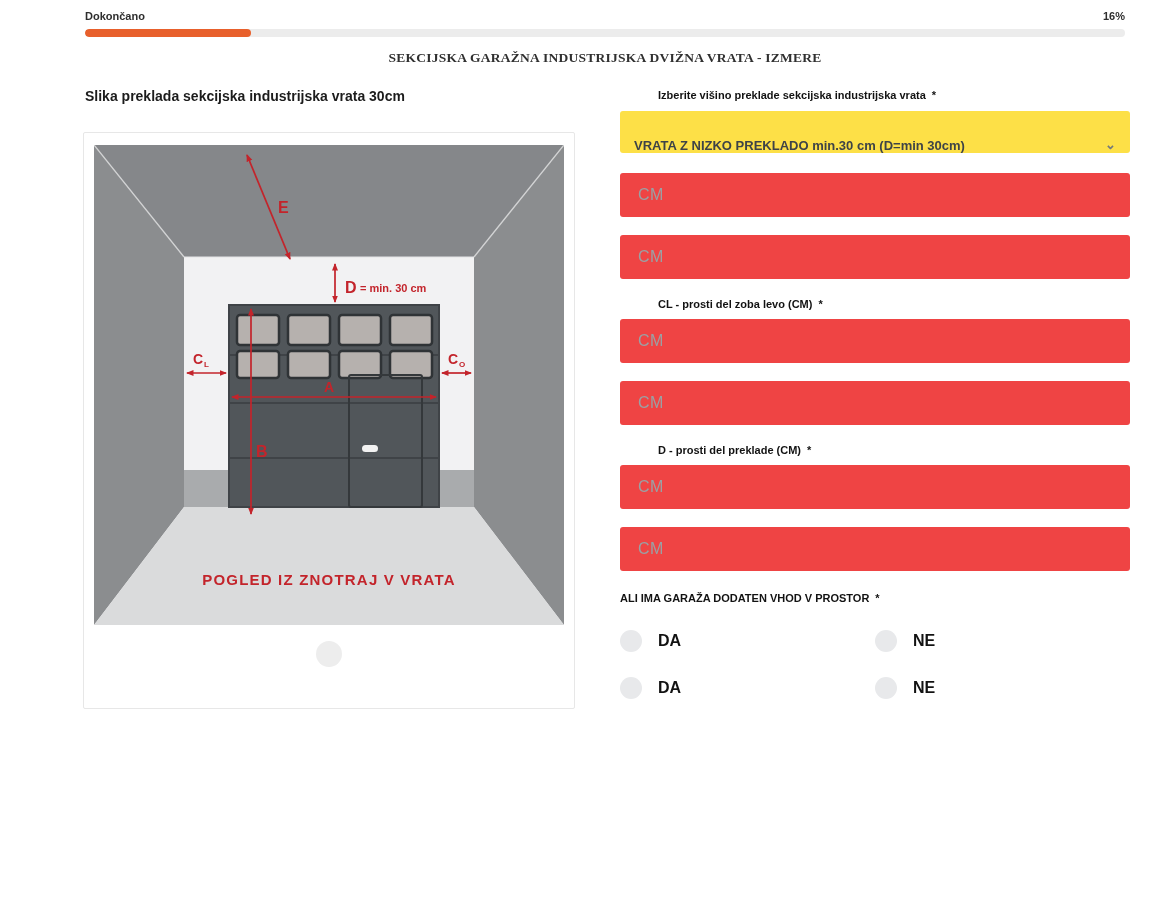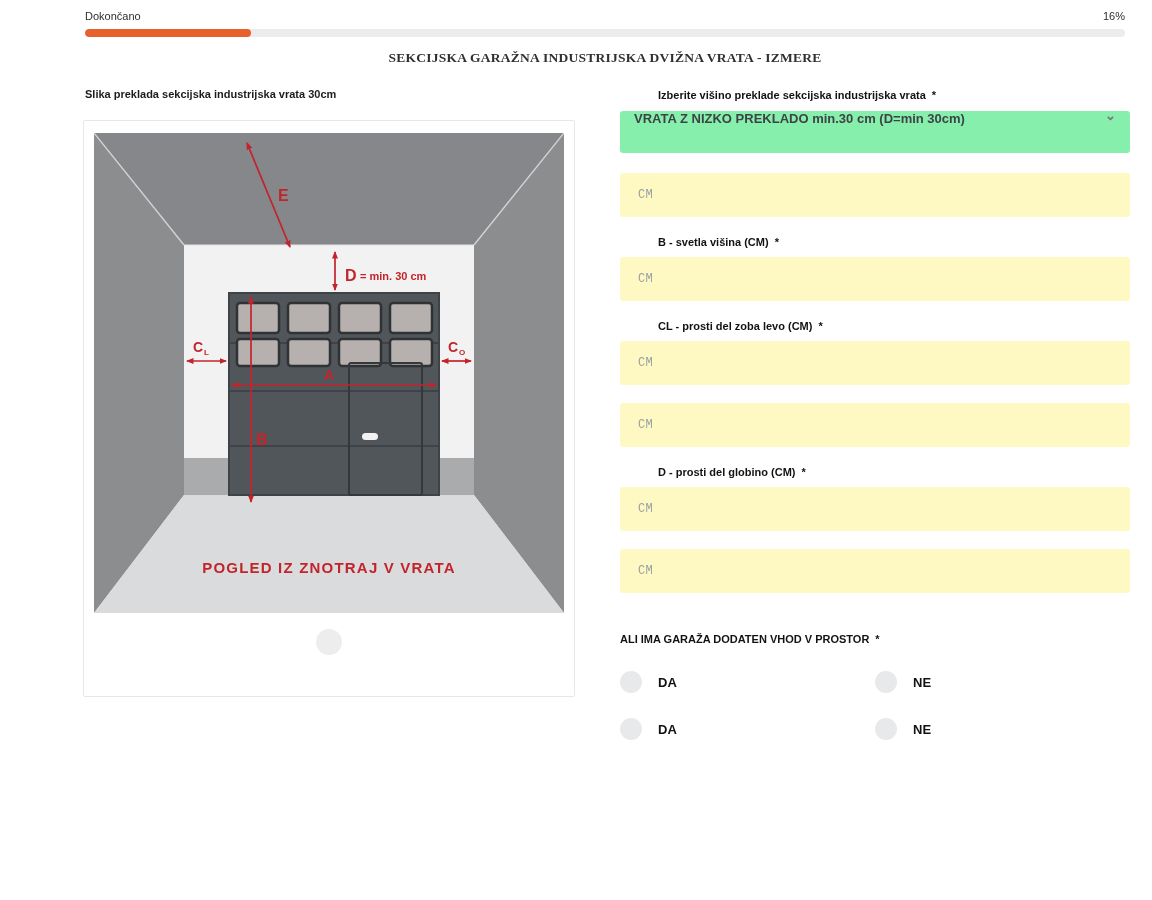--- a/index.html
+++ b/index.html
@@ -5,55 +5,55 @@
   html,body { margin:0; padding:0; }
   body {
     width:1152px; height:900px; position:relative;
     background:#ffffff; font-family:"Liberation Sans", sans-serif;
     overflow:hidden;
   }
 
   
   .topbar { position:absolute; left:85px; right:27px; top:10px; }
   .topbar-row { display:flex; justify-content:space-between; align-items:baseline;
-    font-size:11px; font-weight:400; color:#2e2e2e; }
+    font-size:11px; font-weight:700; color:#2e2e2e; }
   .track { margin-top:7px; height:8px; background:#ececec; border-radius:4px; overflow:hidden; }
   .fill { height:100%; width:0; background:#e8602c; border-radius:4px; }
 
   
   .page-title { position:absolute; left:85px; right:27px; top:50px; text-align:center;
     font-size:13.5px; font-weight:700; color:#303030; letter-spacing:.25px;font-family:Liberation Serif, serif; }
 
   
   .left-col { position:absolute; left:83px; top:88px; width:492px; }
-  .caption { font-size:11px; font-weight:600; color:#1c1c1c; margin:0 0 20px 2px; }
+  .caption { font-size:14px; font-weight:600; color:#1c1c1c; margin:0 0 28px 2px; }
   .panel { border:1px solid #e7e7e7; background:#fff; height:575px; border-radius:2px; }
   .panel svg { display:block; margin:12px auto 0; }
   .dot { width:26px; height:26px; border-radius:50%; background:#ededed; margin:16px auto 0; }
 
   
   .right-col { position:absolute; left:620px; top:88px; width:510px; }
   .f-label { font-size:11px; font-weight:700; color:#121212; line-height:15px; margin:0 0 8px;padding-left:38px; }
   .req { margin-left:6px; }
-  .selectbox { height:42px; background:#86efac; border-radius:3px; display:flex;
-    align-items:flex-start; justify-content:space-between; padding:0 14px;
+  .selectbox { height:42px; background:#fde047; border-radius:3px; display:flex;
+    align-items:flex-end; justify-content:space-between; padding:0 14px;
     font-size:13px; font-weight:600; color:#3e4347; margin-bottom:20px; cursor:pointer; }
   .chev { font-size:13px; color:#73787c; line-height:1; transform:translateY(-2px); }
   .group { margin-bottom:18px; }
   .group .f-label { margin-bottom:7px; }
-  .cm-input { width:100%; height:44px; background:#fef9c3; border:none; border-radius:3px;
-    padding:0 18px; font-size:12px; color:#333; box-sizing:border-box; outline:none;font-family:Liberation Mono, monospace; }
+  .cm-input { width:100%; height:44px; background:#ef4444; border:none; border-radius:3px;
+    padding:0 18px; font-size:16px; color:#333; box-sizing:border-box; outline:none; }
   .cm-input::placeholder { color:#9ba0a4; letter-spacing:.4px; }
 
   .question { font-size:11px; font-weight:700; color:#121212; line-height:14px; margin:31px 0 0; }
-  .question.first { margin-top:39px; }
+  .question.first { margin-top:20px; }
   .radio-row { display:flex; margin-top:25px; }
   .radio-opt { display:flex; align-items:center; width:255px; cursor:pointer; }
   .radio-circle { width:22px; height:22px; border-radius:50%; background:#e8e9eb; margin-right:16px; }
-  .radio-label { font-size:13px; font-weight:700; color:#121212; }
+  .radio-label { font-size:16px; font-weight:700; color:#121212; }
 
   
   .dim-letter { font-family:"Liberation Sans",sans-serif; font-weight:700; fill:#c3242b; }
   .view-text  { font-family:"Liberation Sans",sans-serif; font-weight:700; fill:#c3242b;
     font-size:15px; letter-spacing:1.2px; }
 </style>
 </head>
 <body>
 
 <div class="topbar">
@@ -142,40 +142,37 @@
   <div class="selectbox">
     <span>VRATA Z NIZKO PREKLADO min.30 cm (D=min 30cm)</span>
     <span class="chev">⌄</span>
   </div>
 
   <div class="group">
     <input class="cm-input" type="text" placeholder="CM" style="">
   </div>
 
   <div class="group">
-    <div class="f-label">
-      <span>B - svetla višina (CM)</span><span class="req">*</span>
-    </div>
     <input class="cm-input" type="text" placeholder="CM" style="">
   </div>
 
   <div class="group">
     <div class="f-label">
       <span>CL - prosti del zoba levo (CM)</span><span class="req">*</span>
     </div>
     <input class="cm-input" type="text" placeholder="CM" style="">
   </div>
 
   <div class="group">
     <input class="cm-input" type="text" placeholder="CM" style="">
   </div>
 
   <div class="group">
     <div class="f-label">
-      <span>D - prosti del globino (CM)</span><span class="req">*</span>
+      <span>D - prosti del preklade (CM)</span><span class="req">*</span>
     </div>
     <input class="cm-input" type="text" placeholder="CM" style="">
   </div>
 
   <div class="group">
     <input class="cm-input" type="text" placeholder="CM" style="">
   </div>
 
   <div class="question first">
     <span>ALI IMA GARAŽA DODATEN VHOD V PROSTOR</span><span class="req">*</span>

